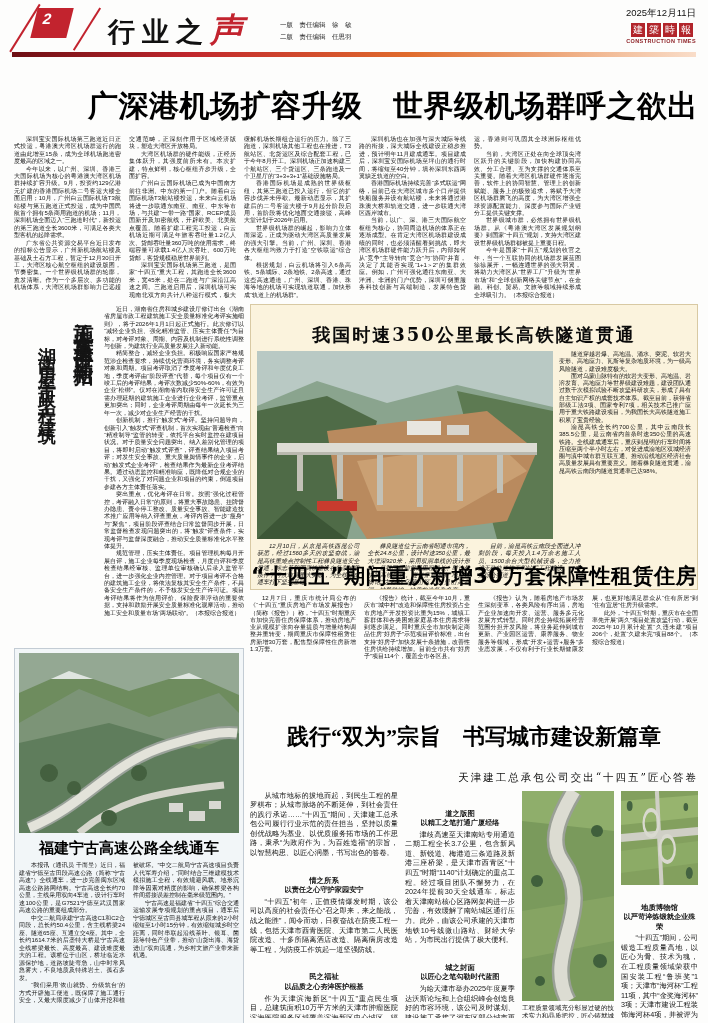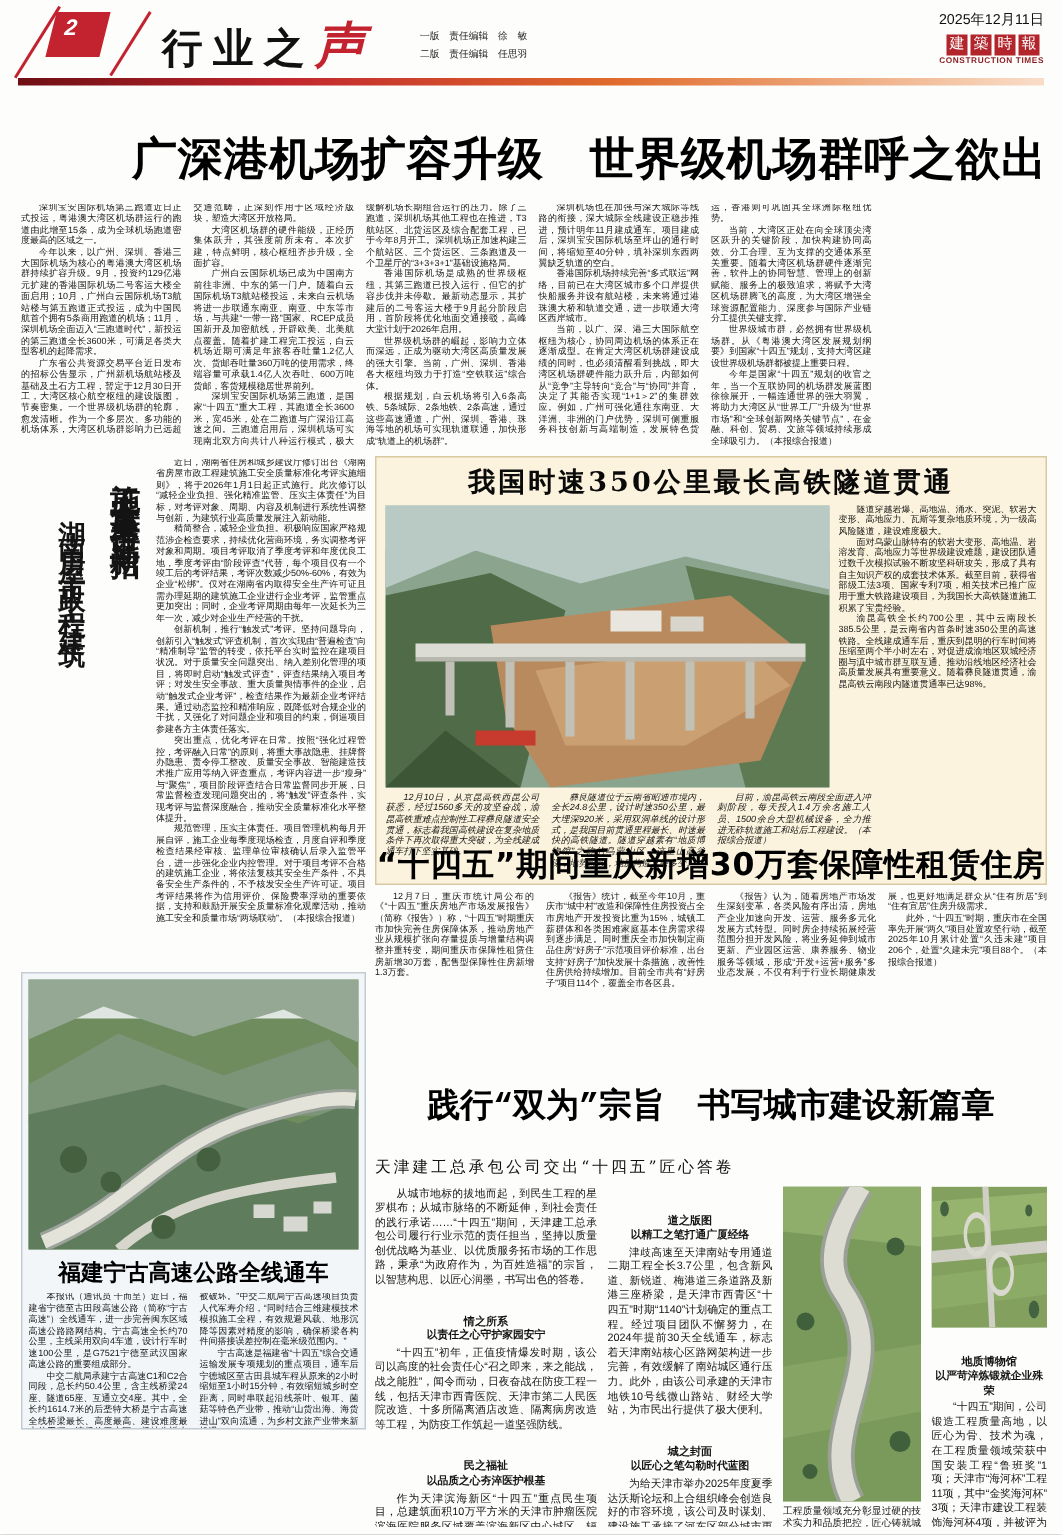--- a/index.html
+++ b/index.html
@@ -32,45 +32,45 @@
              column-count:6;column-gap:8px;column-fill:auto;
              font-size:6px;line-height:7.4px;text-align:justify;overflow:hidden;}
   
   .hunan{position:absolute;left:14px;top:306px;width:230px;height:336px;display:flex;gap:6px;overflow:hidden;}
   .hunan-title{writing-mode:vertical-rl;height:336px;flex:0 0 84px;}
   .vt1{font-size:20px;font-weight:900;letter-spacing:4px;font-family:"DejaVu Sans",sans-serif;margin-left:12px;}
   .vt2{font-size:18px;font-weight:900;letter-spacing:9px;font-family:"DejaVu Sans",sans-serif;padding-top:26px;}
   .hunan-body{flex:1;font-size:6px;line-height:7.4px;text-align:justify;overflow:hidden;}
   
   .tunnel{position:absolute;left:250px;top:304px;width:448px;height:286px;background:#fbf3dd;
-          border:1px solid #d8c9a3;box-sizing:border-box;padding:3px 6px;overflow:hidden;}
+          border:1px solid #d8c9a3;box-sizing:border-box;padding:17px 6px;overflow:hidden;}
   .tunnel-title{text-align:center;font-family:"DejaVu Serif",serif;font-weight:bold;
                 font-size:18px;letter-spacing:2px;margin:1px 0 4px;color:#0a0a0a;}
   .tunnel-main{display:flex;gap:6px;}
   .tunnel-photo{flex:0 0 296px;height:188px;background:#9fb3a8;}
   .tunnel-side{flex:1;font-size:6px;line-height:7.3px;text-align:justify;overflow:hidden;height:188px;}
   .tunnel-caption{margin-top:4px;height:52px;column-count:4;column-gap:8px;column-fill:auto;
                   font-size:6px;line-height:7.3px;font-style:italic;text-align:justify;overflow:hidden;}
   
   .cq{position:absolute;left:250px;top:562px;width:448px;height:106px;overflow:hidden;}
   .cq-headline{text-align:center;font-size:21px;font-weight:900;font-family:"DejaVu Sans",sans-serif;
                margin:0 0 5px;color:#000;letter-spacing:.5px;}
   .cq-body{column-count:4;column-gap:8px;column-fill:auto;height:72px;
            font-size:6px;line-height:7.3px;text-align:justify;overflow:hidden;}
   
-  .fujian{position:absolute;left:14px;top:648px;width:230px;height:305px;border:1px solid #c3ccd4;
+  .fujian{position:absolute;left:14px;top:648px;width:230px;height:376px;border:1px solid #c3ccd4;
           background:#f2f6f8;box-sizing:border-box;padding:4px;overflow:hidden;}
   .fujian-photo{width:220px;height:180px;background:#7a9a6c;display:block;}
   .fj-headline{text-align:center;font-size:15px;font-weight:900;margin:6px 0 4px;color:#000;}
   .fj-body{column-count:2;column-gap:8px;column-fill:auto;height:148px;
            font-size:6px;line-height:7.5px;text-align:justify;overflow:hidden;}
   
   .tj{position:absolute;left:250px;top:704px;width:448px;height:314px;overflow:hidden;}
-  .tj-headline{text-align:center;font-size:22px;font-weight:900;font-family:Liberation Mono, monospace;color:#000;}
-  .tj-subtitle{text-align:left;font-size:10.5px;font-family:"DejaVu Serif",serif;
+  .tj-headline{text-align:center;font-size:22px;font-weight:900;font-family:Liberation Serif, serif;color:#000;}
+  .tj-subtitle{text-align:right;font-size:10.5px;font-family:"DejaVu Serif",serif;
                letter-spacing:2px;margin:12px 0 6px;color:#111;}
   .tj-cols{display:flex;gap:7px;height:262px;overflow:hidden;}
   .tj-col{font-size:7.2px;line-height:9.6px;text-align:justify;overflow:hidden;}
   .tj-c1{flex:0 0 148px;} .tj-c2{flex:0 0 110px;} .tj-mid{flex:0 0 92px;} .tj-c3{flex:1;}
   .tj-col .h{font-weight:bold;text-align:center;text-indent:0;margin:18px 0 0;font-size:7.4px;}
   .tj-col .h2{font-weight:bold;text-align:center;text-indent:0;margin:0 0 2px;font-size:7.2px;}
   .tall-photo{width:92px;height:210px;background:#86a45e;display:block;}
   .clover-photo{width:100%;height:94px;background:#86a45e;display:block;}
   .midnote{font-size:6.5px;line-height:8.4px;margin-top:3px;text-align:justify;}
 </style>

